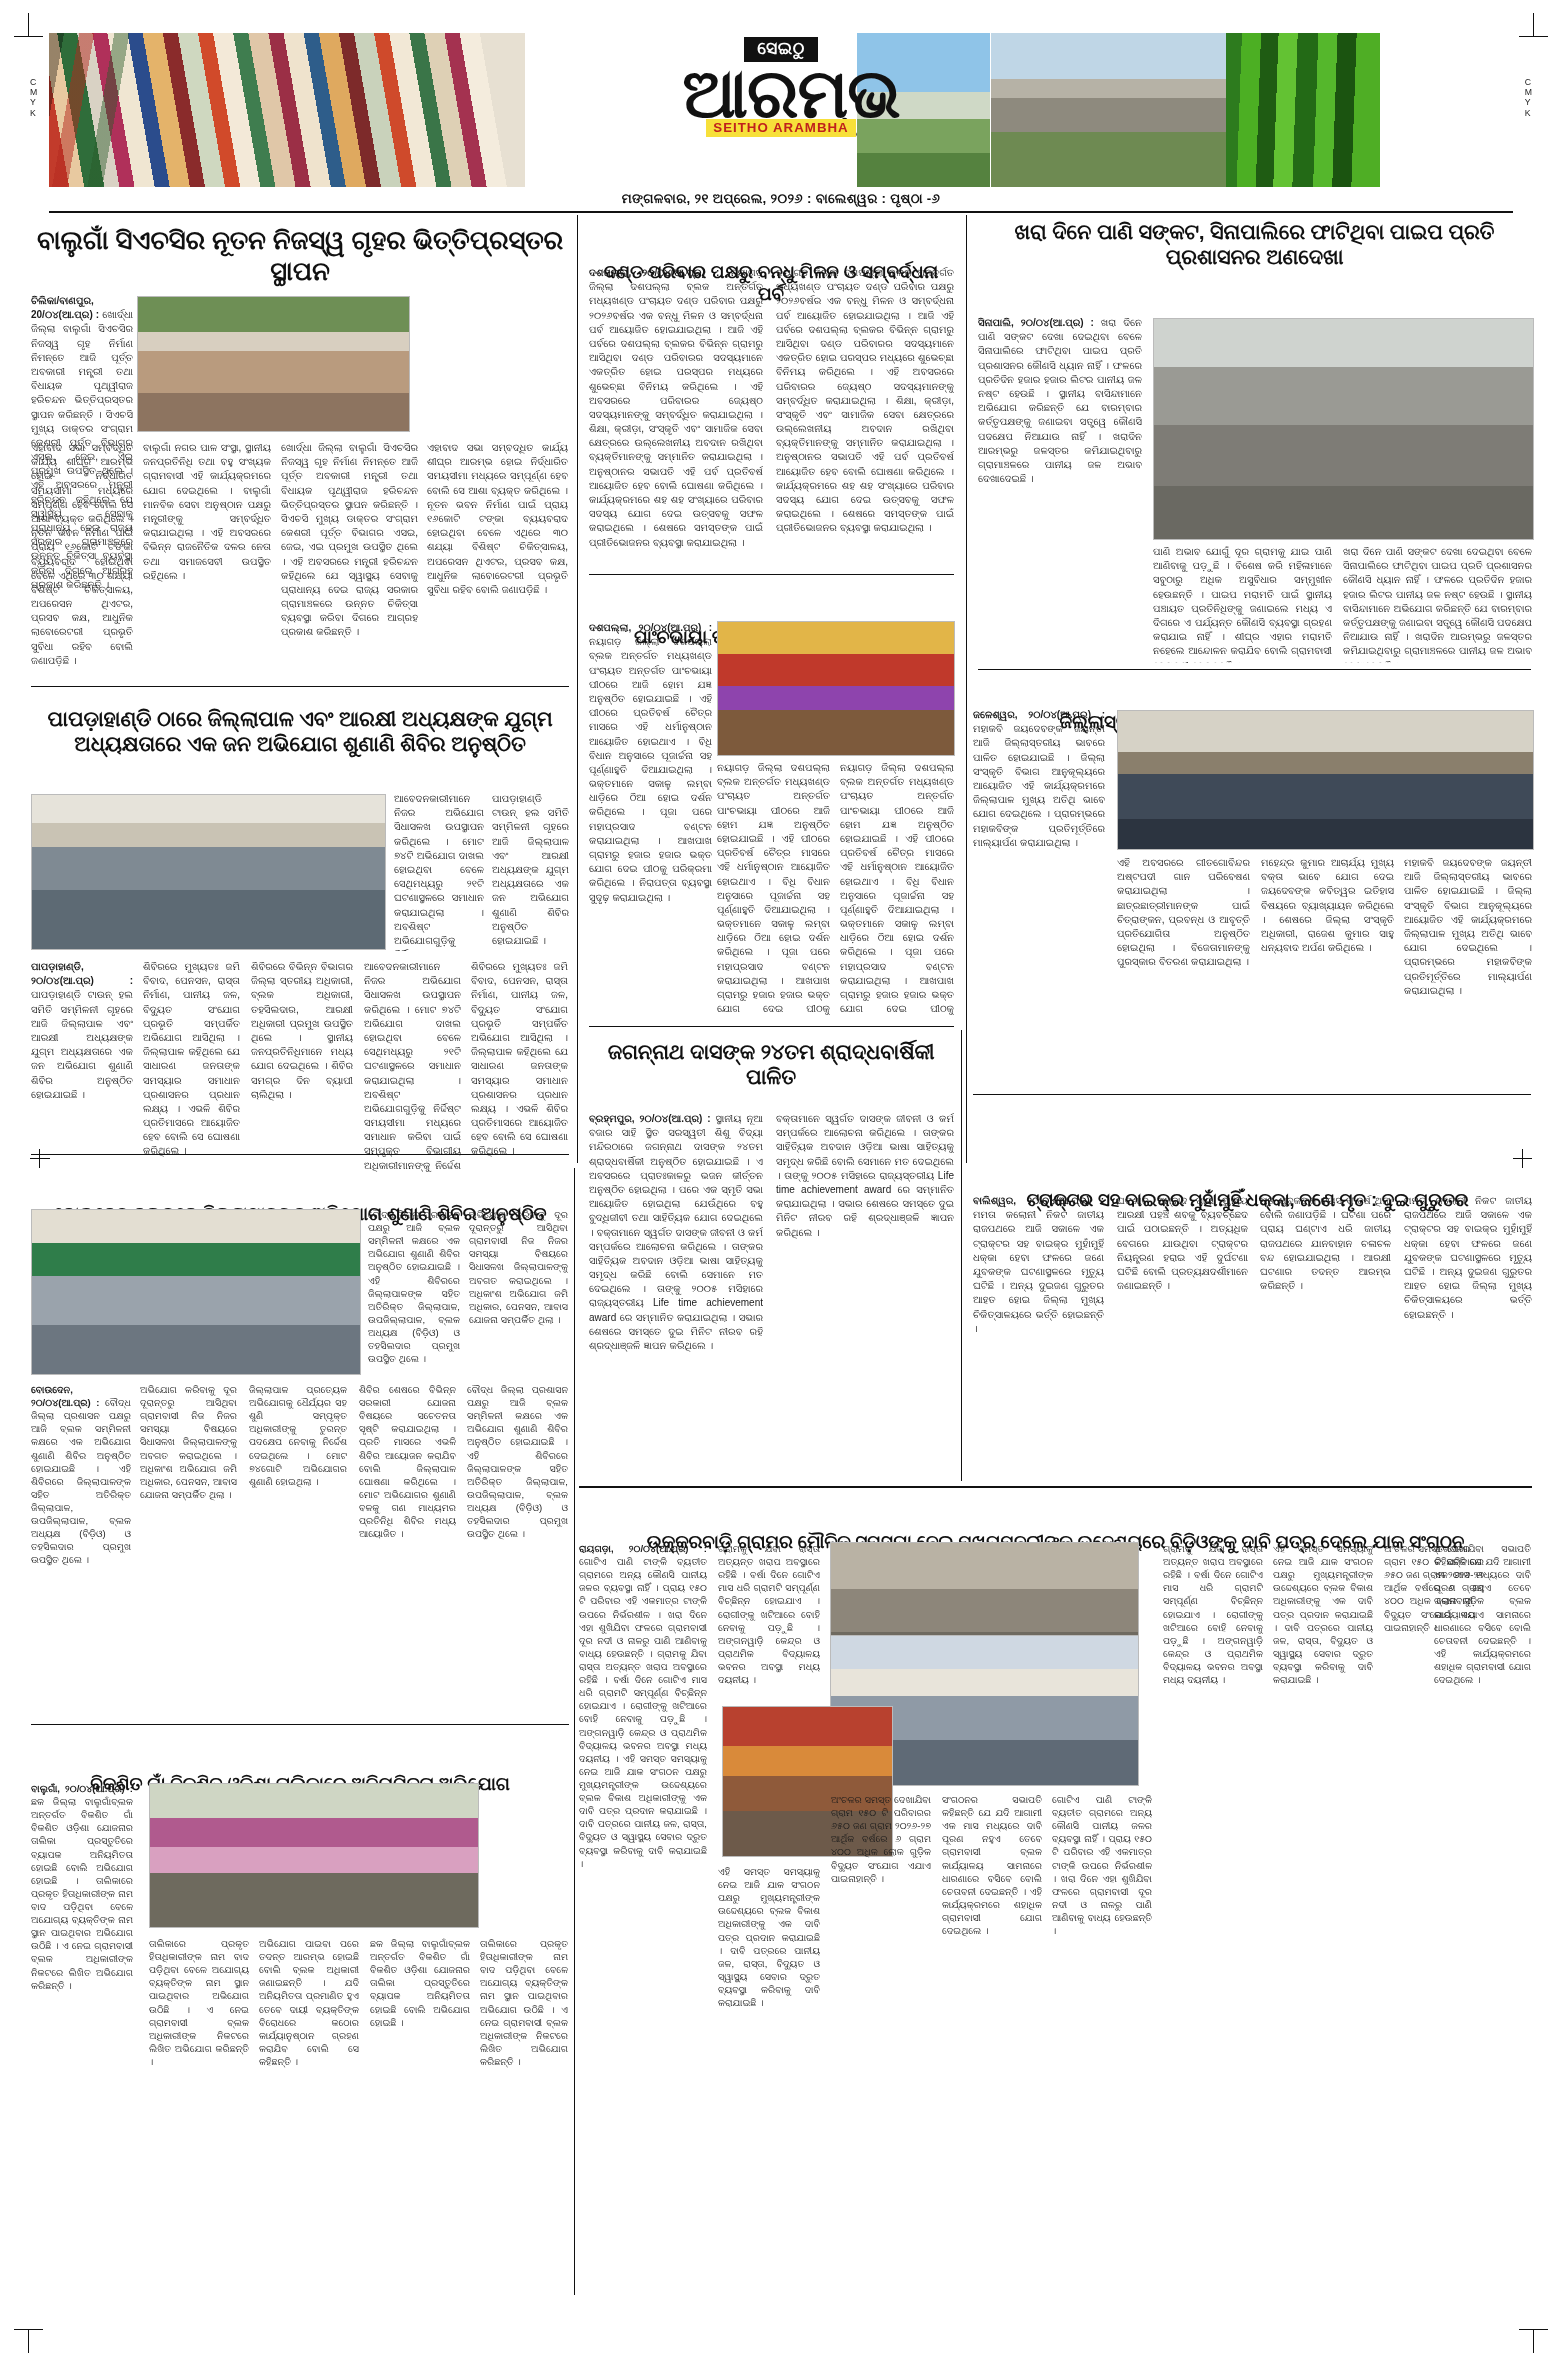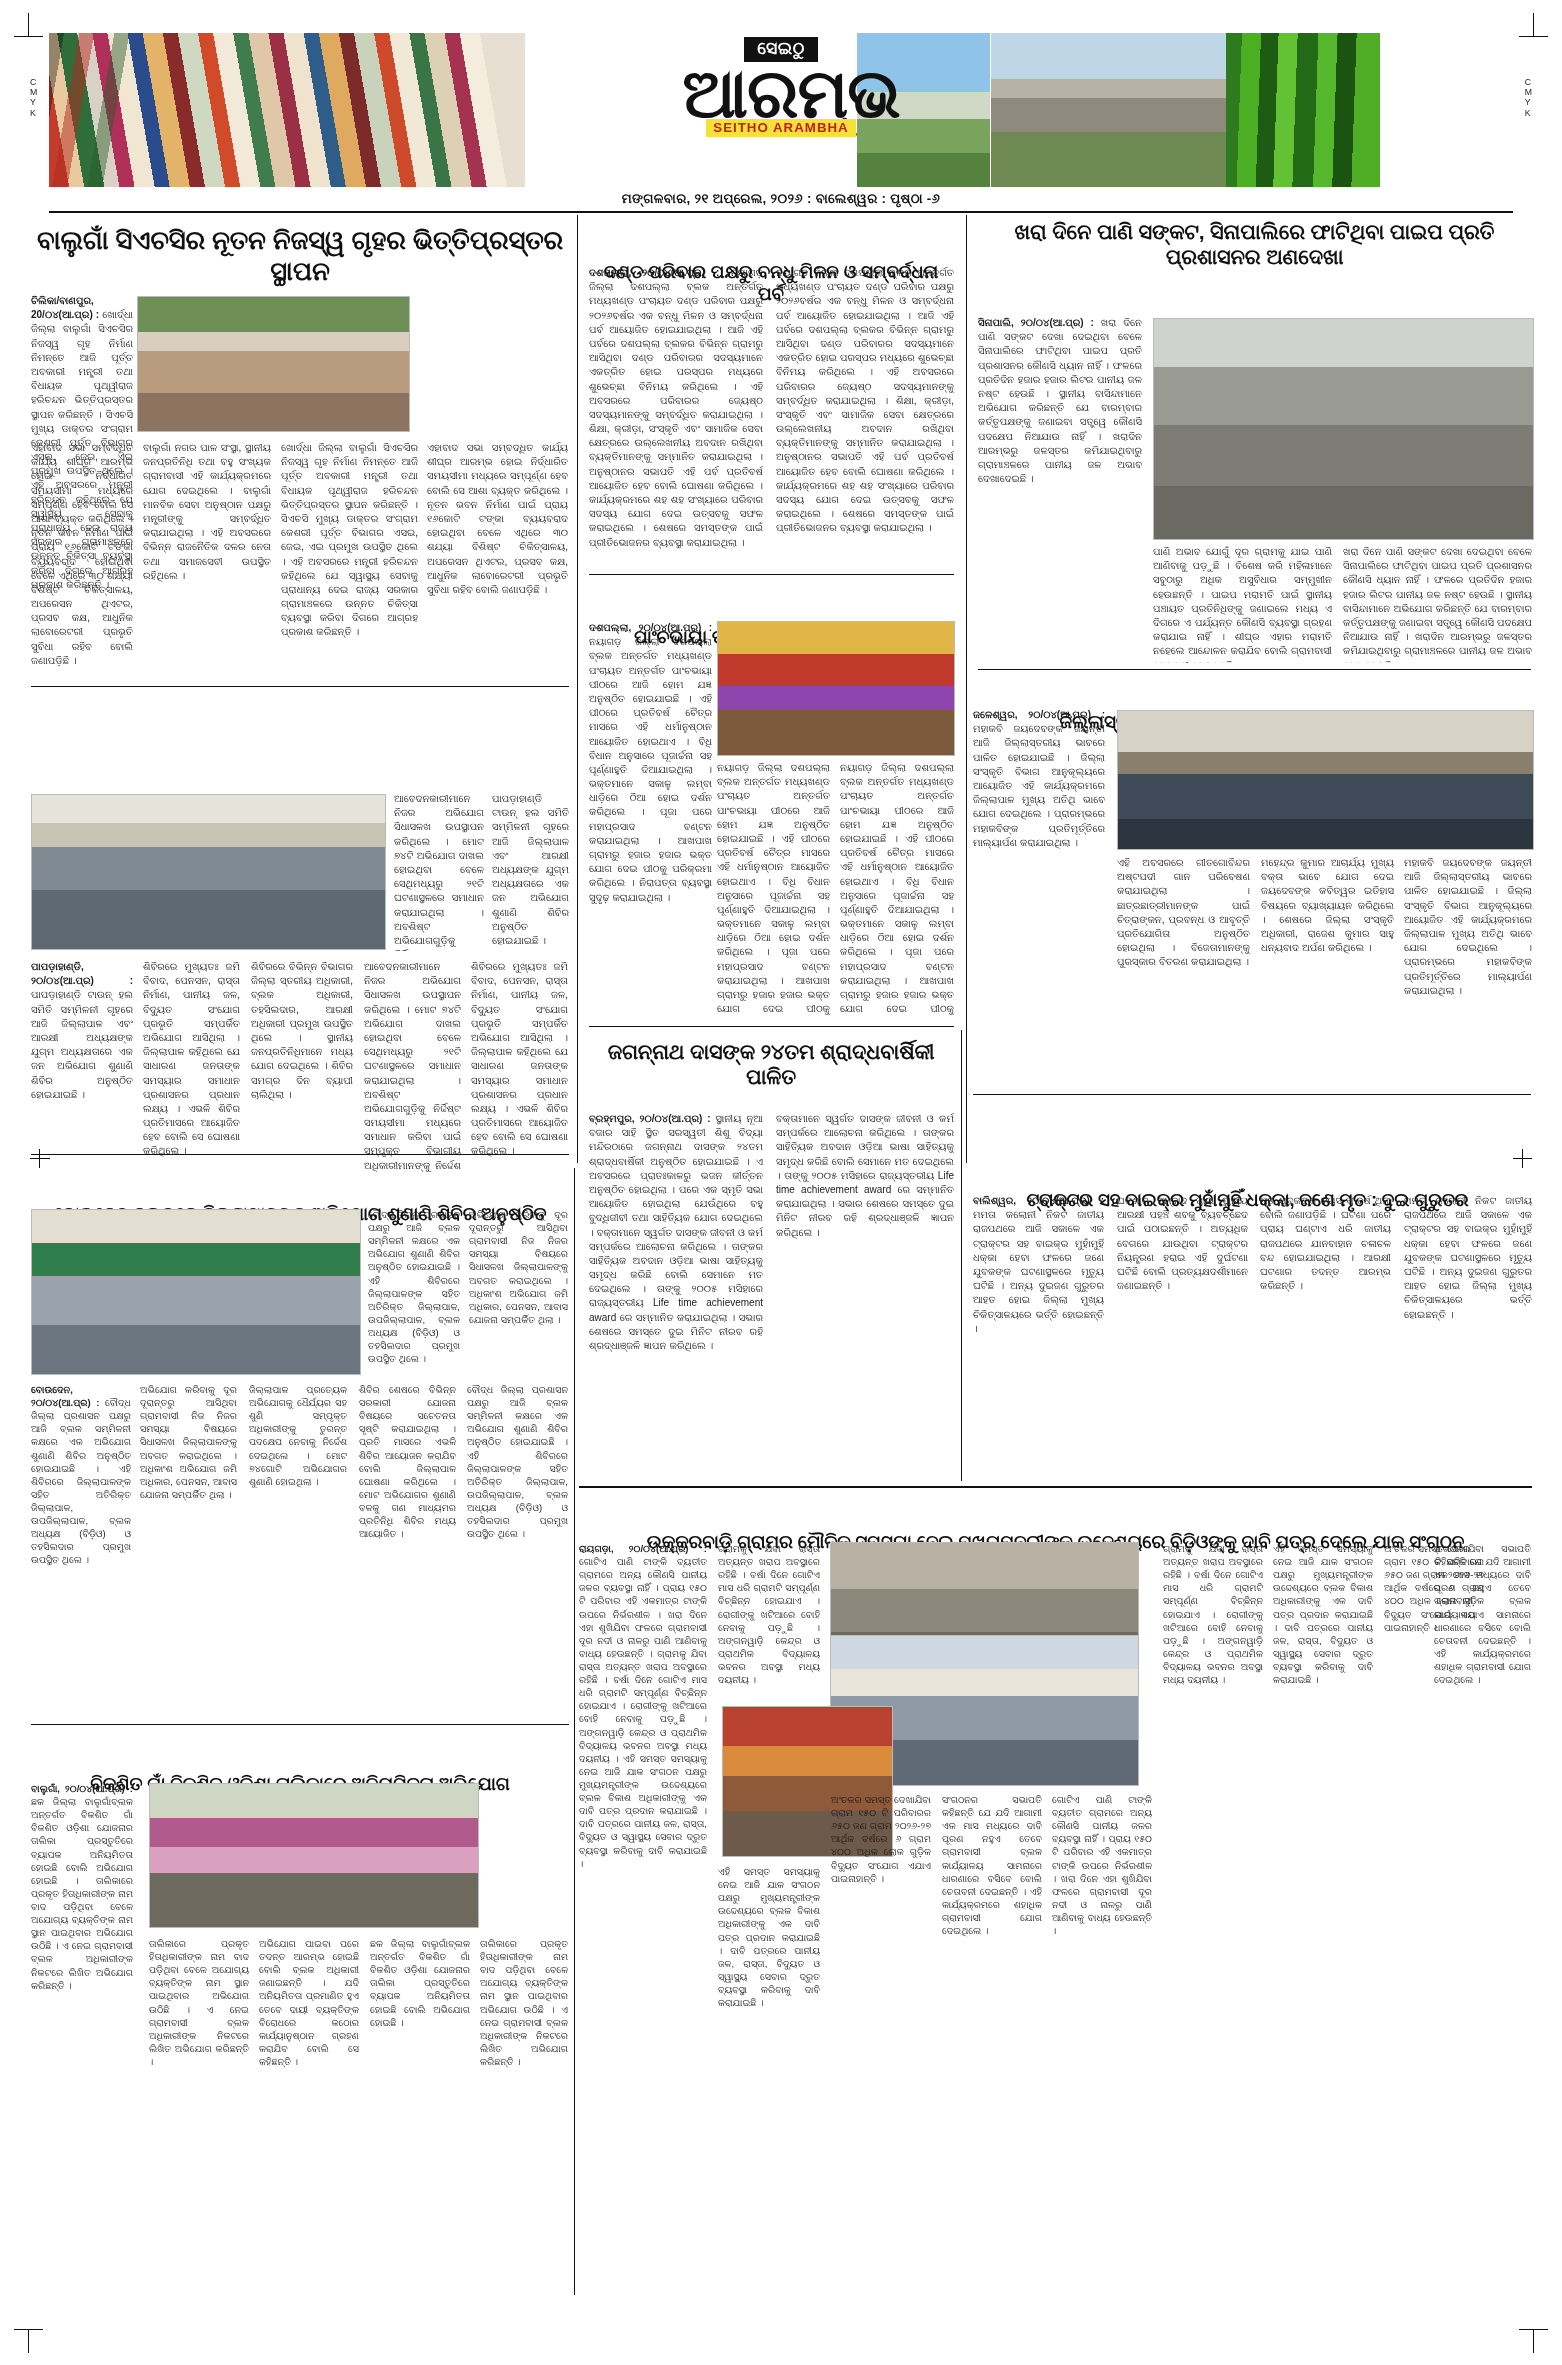--- a/index.html
+++ b/index.html
@@ -326,20 +326,23 @@
 
   <div class="abs col-text" style="left:589px;top:621px;width:123px;height:394px;overflow:hidden;">
     <span style="font-weight:bold;">ଦଶପଲ୍ଲା, ୨୦/୦୪(ଆ.ପ୍ର) :</span>
     <span>ନୟାଗଡ଼ ଜିଲ୍ଲା ଦଶପଲ୍ଲା ବ୍ଲକ ଅନ୍ତର୍ଗତ ମଧ୍ୟଖଣ୍ଡ ପଂଚାୟତ ଅନ୍ତର୍ଗତ ପାଂଚଭାୟା ପୀଠରେ ଆଜି ହୋମ ଯଜ୍ଞ ଅନୁଷ୍ଠିତ ହୋଇଯାଇଛି । ଏହି ପୀଠରେ ପ୍ରତିବର୍ଷ ଚୈତ୍ର ମାସରେ ଏହି ଧର୍ମାନୁଷ୍ଠାନ ଆୟୋଜିତ ହୋଇଥାଏ । ବିଧି ବିଧାନ ଅନୁସାରେ ପୂଜାର୍ଚ୍ଚନା ସହ ପୂର୍ଣ୍ଣାହୁତି ଦିଆଯାଇଥିଲା । ଭକ୍ତମାନେ ସକାଳୁ ଲମ୍ବା ଧାଡ଼ିରେ ଠିଆ ହୋଇ ଦର୍ଶନ କରିଥିଲେ । ପୂଜା ପରେ ମହାପ୍ରସାଦ ବଣ୍ଟନ କରାଯାଇଥିଲା । ଆଖପାଖ ଗ୍ରାମରୁ ହଜାର ହଜାର ଭକ୍ତ ଯୋଗ ଦେଇ ପୀଠକୁ ପରିକ୍ରମା କରିଥିଲେ । ନିରାପତ୍ତା ବ୍ୟବସ୍ଥା ସୁଦୃଢ଼ କରାଯାଇଥିଲା ।</span>
   </div>
   <div class="abs col-text" style="left:717px;top:761px;width:113px;height:256px;overflow:hidden;">ନୟାଗଡ଼ ଜିଲ୍ଲା ଦଶପଲ୍ଲା ବ୍ଲକ ଅନ୍ତର୍ଗତ ମଧ୍ୟଖଣ୍ଡ ପଂଚାୟତ ଅନ୍ତର୍ଗତ ପାଂଚଭାୟା ପୀଠରେ ଆଜି ହୋମ ଯଜ୍ଞ ଅନୁଷ୍ଠିତ ହୋଇଯାଇଛି । ଏହି ପୀଠରେ ପ୍ରତିବର୍ଷ ଚୈତ୍ର ମାସରେ ଏହି ଧର୍ମାନୁଷ୍ଠାନ ଆୟୋଜିତ ହୋଇଥାଏ । ବିଧି ବିଧାନ ଅନୁସାରେ ପୂଜାର୍ଚ୍ଚନା ସହ ପୂର୍ଣ୍ଣାହୁତି ଦିଆଯାଇଥିଲା । ଭକ୍ତମାନେ ସକାଳୁ ଲମ୍ବା ଧାଡ଼ିରେ ଠିଆ ହୋଇ ଦର୍ଶନ କରିଥିଲେ । ପୂଜା ପରେ ମହାପ୍ରସାଦ ବଣ୍ଟନ କରାଯାଇଥିଲା । ଆଖପାଖ ଗ୍ରାମରୁ ହଜାର ହଜାର ଭକ୍ତ ଯୋଗ ଦେଇ ପୀଠକୁ ପରିକ୍ରମା କରିଥିଲେ । ନିରାପତ୍ତା ବ୍ୟବସ୍ଥା ସୁଦୃଢ଼ କରାଯାଇଥିଲା ।</div>
   <div class="abs col-text" style="left:840px;top:761px;width:114px;height:256px;overflow:hidden;">ନୟାଗଡ଼ ଜିଲ୍ଲା ଦଶପଲ୍ଲା ବ୍ଲକ ଅନ୍ତର୍ଗତ ମଧ୍ୟଖଣ୍ଡ ପଂଚାୟତ ଅନ୍ତର୍ଗତ ପାଂଚଭାୟା ପୀଠରେ ଆଜି ହୋମ ଯଜ୍ଞ ଅନୁଷ୍ଠିତ ହୋଇଯାଇଛି । ଏହି ପୀଠରେ ପ୍ରତିବର୍ଷ ଚୈତ୍ର ମାସରେ ଏହି ଧର୍ମାନୁଷ୍ଠାନ ଆୟୋଜିତ ହୋଇଥାଏ । ବିଧି ବିଧାନ ଅନୁସାରେ ପୂଜାର୍ଚ୍ଚନା ସହ ପୂର୍ଣ୍ଣାହୁତି ଦିଆଯାଇଥିଲା । ଭକ୍ତମାନେ ସକାଳୁ ଲମ୍ବା ଧାଡ଼ିରେ ଠିଆ ହୋଇ ଦର୍ଶନ କରିଥିଲେ । ପୂଜା ପରେ ମହାପ୍ରସାଦ ବଣ୍ଟନ କରାଯାଇଥିଲା । ଆଖପାଖ ଗ୍ରାମରୁ ହଜାର ହଜାର ଭକ୍ତ ଯୋଗ ଦେଇ ପୀଠକୁ ପରିକ୍ରମା କରିଥିଲେ । ନିରାପତ୍ତା ବ୍ୟବସ୍ଥା ସୁଦୃଢ଼ କରାଯାଇଥିଲା ।</div>
 
   <div class="hline" style="left:589px;top:1026px;width:365px;"></div>
 
+  <div class="abs" style="left:31px;top:707px;width:538px;">
+    <div class="hl hl-lg">ପାପଡ଼ାହାଣ୍ଡି ଠାରେ ଜିଲ୍ଲାପାଳ ଏବଂ ଆରକ୍ଷୀ ଅଧ୍ୟକ୍ଷଙ୍କ ଯୁଗ୍ମ ଅଧ୍ୟକ୍ଷତାରେ ଏକ ଜନ ଅଭିଯୋଗ ଶୁଣାଣି ଶିବିର ଅନୁଷ୍ଠିତ</div>
+  </div>
 
   <div class="art-photo photo ph-hall" style="left:31px;top:794px;width:353px;height:154px;"></div>
 
   <div class="abs col-text" style="left:394px;top:792px;width:90px;height:159px;overflow:hidden;">ଆବେଦନକାରୀମାନେ ନିଜର ଅଭିଯୋଗ ସିଧାସଳଖ ଉପସ୍ଥାପନ କରିଥିଲେ । ମୋଟ ୭୪ଟି ଅଭିଯୋଗ ଦାଖଲ ହୋଇଥିବା ବେଳେ ସେଥିମଧ୍ୟରୁ ୨୧ଟି ଘଟଣାସ୍ଥଳରେ ସମାଧାନ କରାଯାଇଥିଲା । ଅବଶିଷ୍ଟ ଅଭିଯୋଗଗୁଡ଼ିକୁ ନିର୍ଦ୍ଦିଷ୍ଟ ସମୟସୀମା ମଧ୍ୟରେ ସମାଧାନ କରିବା ପାଇଁ ସମ୍ପୃକ୍ତ ବିଭାଗୀୟ ଅଧିକାରୀମାନଙ୍କୁ ନିର୍ଦ୍ଦେଶ ଦିଆଯାଇଥିଲା ।</div>
   <div class="abs col-text" style="left:492px;top:792px;width:77px;height:159px;overflow:hidden;">ପାପଡ଼ାହାଣ୍ଡି ଟାଉନ୍ ହଲ ସମିତି ସମ୍ମିଳନୀ ଗୃହରେ ଆଜି ଜିଲ୍ଲାପାଳ ଏବଂ ଆରକ୍ଷୀ ଅଧ୍ୟକ୍ଷଙ୍କ ଯୁଗ୍ମ ଅଧ୍ୟକ୍ଷତାରେ ଏକ ଜନ ଅଭିଯୋଗ ଶୁଣାଣି ଶିବିର ଅନୁଷ୍ଠିତ ହୋଇଯାଇଛି ।</div>
 
   <div class="abs col-text" style="left:31px;top:960px;width:102px;height:215px;overflow:hidden;">
     <span style="font-weight:bold;">ପାପଡ଼ାହାଣ୍ଡି, ୨୦/୦୪(ଆ.ପ୍ର) :</span>
     <span>ପାପଡ଼ାହାଣ୍ଡି ଟାଉନ୍ ହଲ ସମିତି ସମ୍ମିଳନୀ ଗୃହରେ ଆଜି ଜିଲ୍ଲାପାଳ ଏବଂ ଆରକ୍ଷୀ ଅଧ୍ୟକ୍ଷଙ୍କ ଯୁଗ୍ମ ଅଧ୍ୟକ୍ଷତାରେ ଏକ ଜନ ଅଭିଯୋଗ ଶୁଣାଣି ଶିବିର ଅନୁଷ୍ଠିତ ହୋଇଯାଇଛି ।</span>
   </div>

